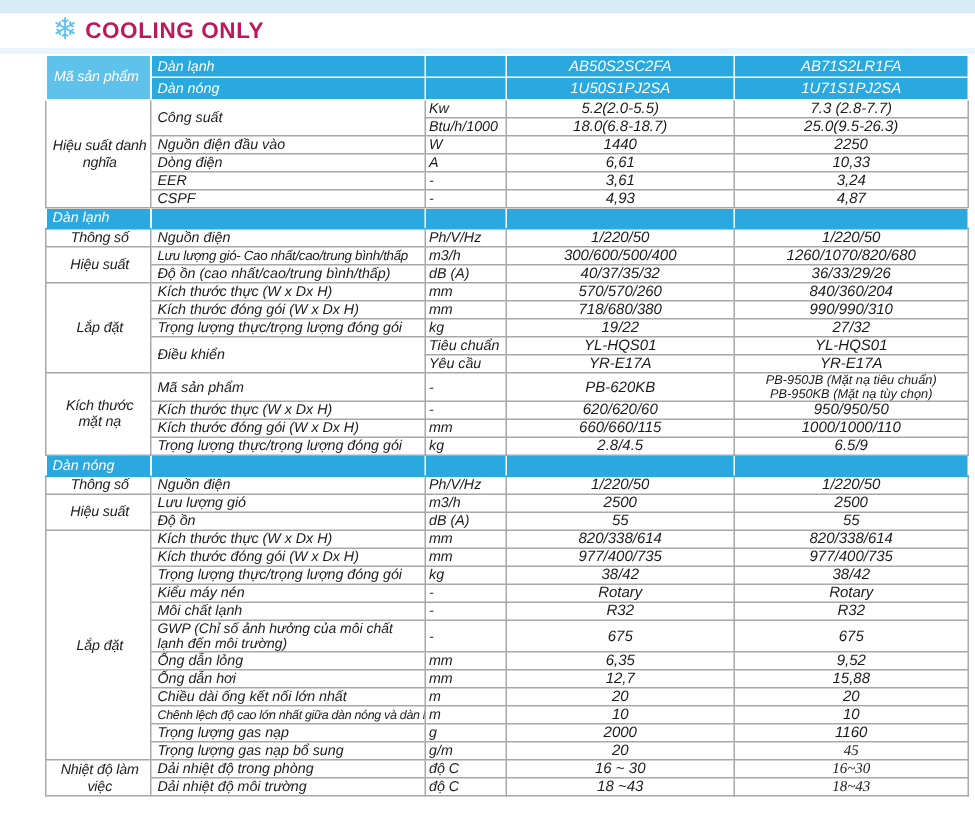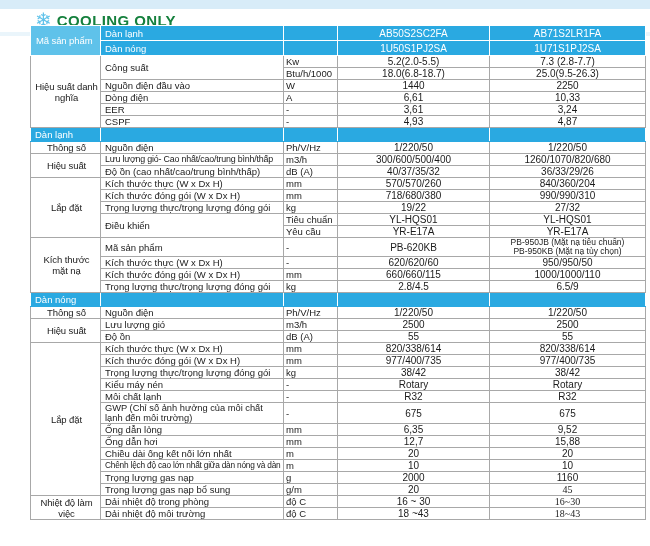--- a/index.html
+++ b/index.html
@@ -4,24 +4,24 @@
 <style>
   html,body{margin:0;padding:0;}
   body{
     width:650px;height:546px;overflow:hidden;background:#ffffff;
     font-family:"Liberation Sans", sans-serif;position:relative;color:#1b1b1b;
   }
   .topband{position:absolute;top:0;left:0;width:650px;height:9px;background:#d8ecf8;}
   .subband{position:absolute;top:32px;left:0;width:650px;height:4px;background:#eaf5fb;}
   .title-wrap{position:absolute;top:7px;left:35px;height:26px;display:flex;align-items:center;}
   .snowflake{color:#5fc2ea;font-size:20px;line-height:20px;margin-right:5px;}
-  .page-title{color:#15803d;font-size:15px;font-weight:bold;letter-spacing:.4px;}
+  .page-title{color:#be185d;font-size:15px;font-weight:bold;letter-spacing:.4px;}
   table.spec{
-    position:absolute;top:25px;left:30px;width:615px;
-    border-collapse:collapse;table-layout:fixed;
+    position:absolute;top:36px;left:30px;width:615px;
+    border-collapse:collapse;table-layout:fixed;font-style:italic;
   }
   td{border:1px solid #a8a8a8;padding:0 2px;line-height:11px;overflow:hidden;vertical-align:middle;}
   tr{height:12px;}
   tr.header{height:15px;}
   tr.band{height:14px;}
   td.g{font-size:9.5px;text-align:center;padding-left:4px;background:#ffffff;letter-spacing:-.1px;}
   td.l{font-size:9.5px;text-align:left;padding-left:4px;white-space:nowrap;}
   td.u{font-size:9.5px;text-align:left;}
   td.va,td.vb{font-size:10px;text-align:center;}
   td.vb{white-space:pre-line;}

